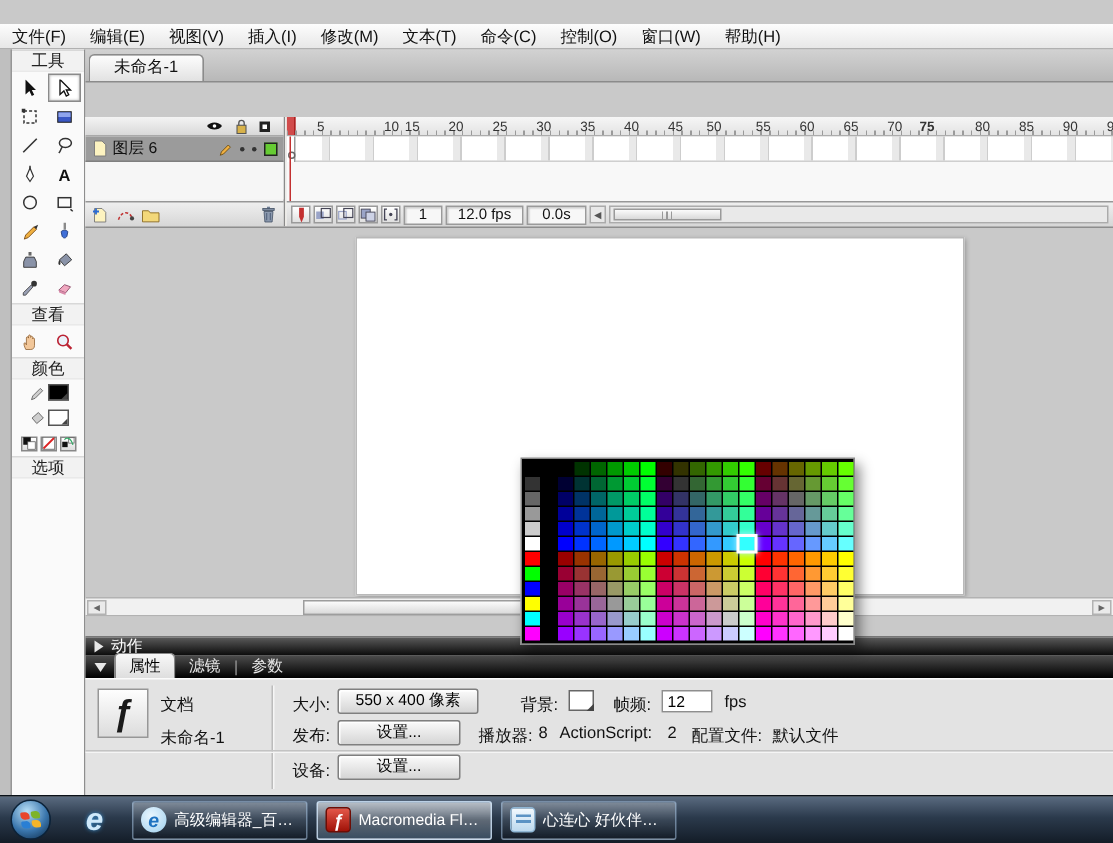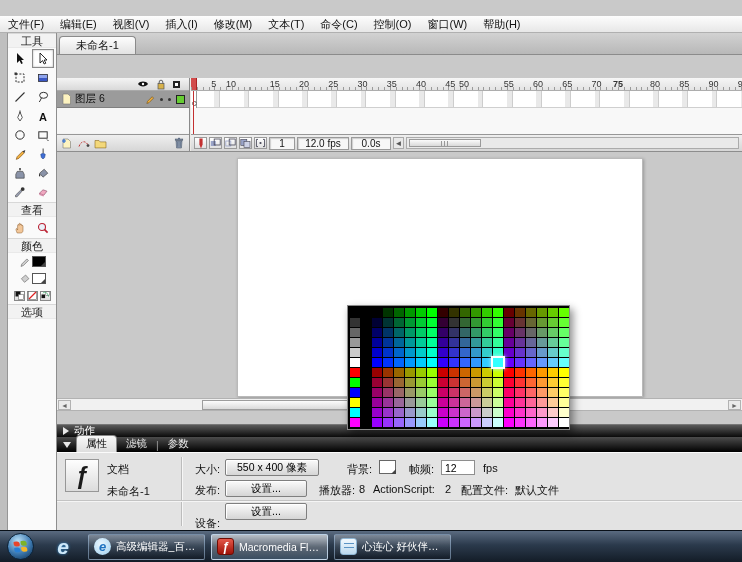--- a/index.html
+++ b/index.html
@@ -460,29 +460,29 @@
               </svg>
             </span>
         </div>
       </div>
 
       <div class="frame-pane">
         <div class="ruler">
           <div class="playhead-cell"></div>
           <div class="ruler-ticks"></div>
         <span class="ruler-num" style="left: 20.25px;">5</span>
-            <span class="ruler-num" style="left: 35px;">10</span>
+            <span class="ruler-num" style="left: 65px;">10</span>
             <span class="ruler-num" style="left: 78.75px;">15</span>
             <span class="ruler-num" style="left: 108px;">20</span>
             <span class="ruler-num" style="left: 137.25px;">25</span>
             <span class="ruler-num" style="left: 166.5px;">30</span>
             <span class="ruler-num" style="left: 195.75px;">35</span>
             <span class="ruler-num" style="left: 225px;">40</span>
             <span class="ruler-num" style="left: 254.25px;">45</span>
-            <span class="ruler-num" style="left: 268px;">50</span>
+            <span class="ruler-num" style="left: 280px;">50</span>
             <span class="ruler-num" style="left: 312.75px;">55</span>
             <span class="ruler-num" style="left: 342px;">60</span>
             <span class="ruler-num" style="left: 371.25px; text-align: right;">65</span>
             <span class="ruler-num" style="left: 400.5px;">70</span>
             <span class="ruler-num" style="left: 422px; font-weight: bold;">75</span>
             <span class="ruler-num" style="left: 459px;">80</span>
             <span class="ruler-num" style="left: 488.25px;">85</span>
             <span class="ruler-num" style="left: 517.5px;">90</span>
             <span class="ruler-num" style="left: 546.75px;">95</span>
           </div>
@@ -573,21 +573,21 @@
 
       <span class="plabel" style="left:138px;top:30px">发布:</span>
       <button class="pbtn" style="left:168px;top:27px">设置...</button>
       <span class="plabel" style="left:262px;top:30px">播放器:</span>
       <span class="pvalue" style="left:302px;top:30px">8</span>
       <span class="plabel" style="left:316px;top:30px">ActionScript:</span>
       <span class="pvalue" style="left:388px;top:30px">2</span>
       <span class="plabel" style="left:404px;top:30px">配置文件:</span>
       <span class="pvalue" style="left:458px;top:30px">默认文件</span>
 
-      <span class="plabel" style="left:138px;top:63px">设备:</span>
+      <span class="plabel" style="left:138px;top:53px">设备:</span>
       <button class="pbtn" style="left:168px;top:50px">设置...</button>
     </div>
   </div>
 
   <div class="color-popup">
     <div class="cp-grid">
         <div class="swatch" style="background: rgb(0, 0, 0);"></div>
         <div class="swatch" style="background: rgb(0, 0, 0);"></div>
         <div class="swatch" style="background: rgb(0, 0, 0);"></div>
         <div class="swatch" style="background: rgb(0, 51, 0);"></div>

